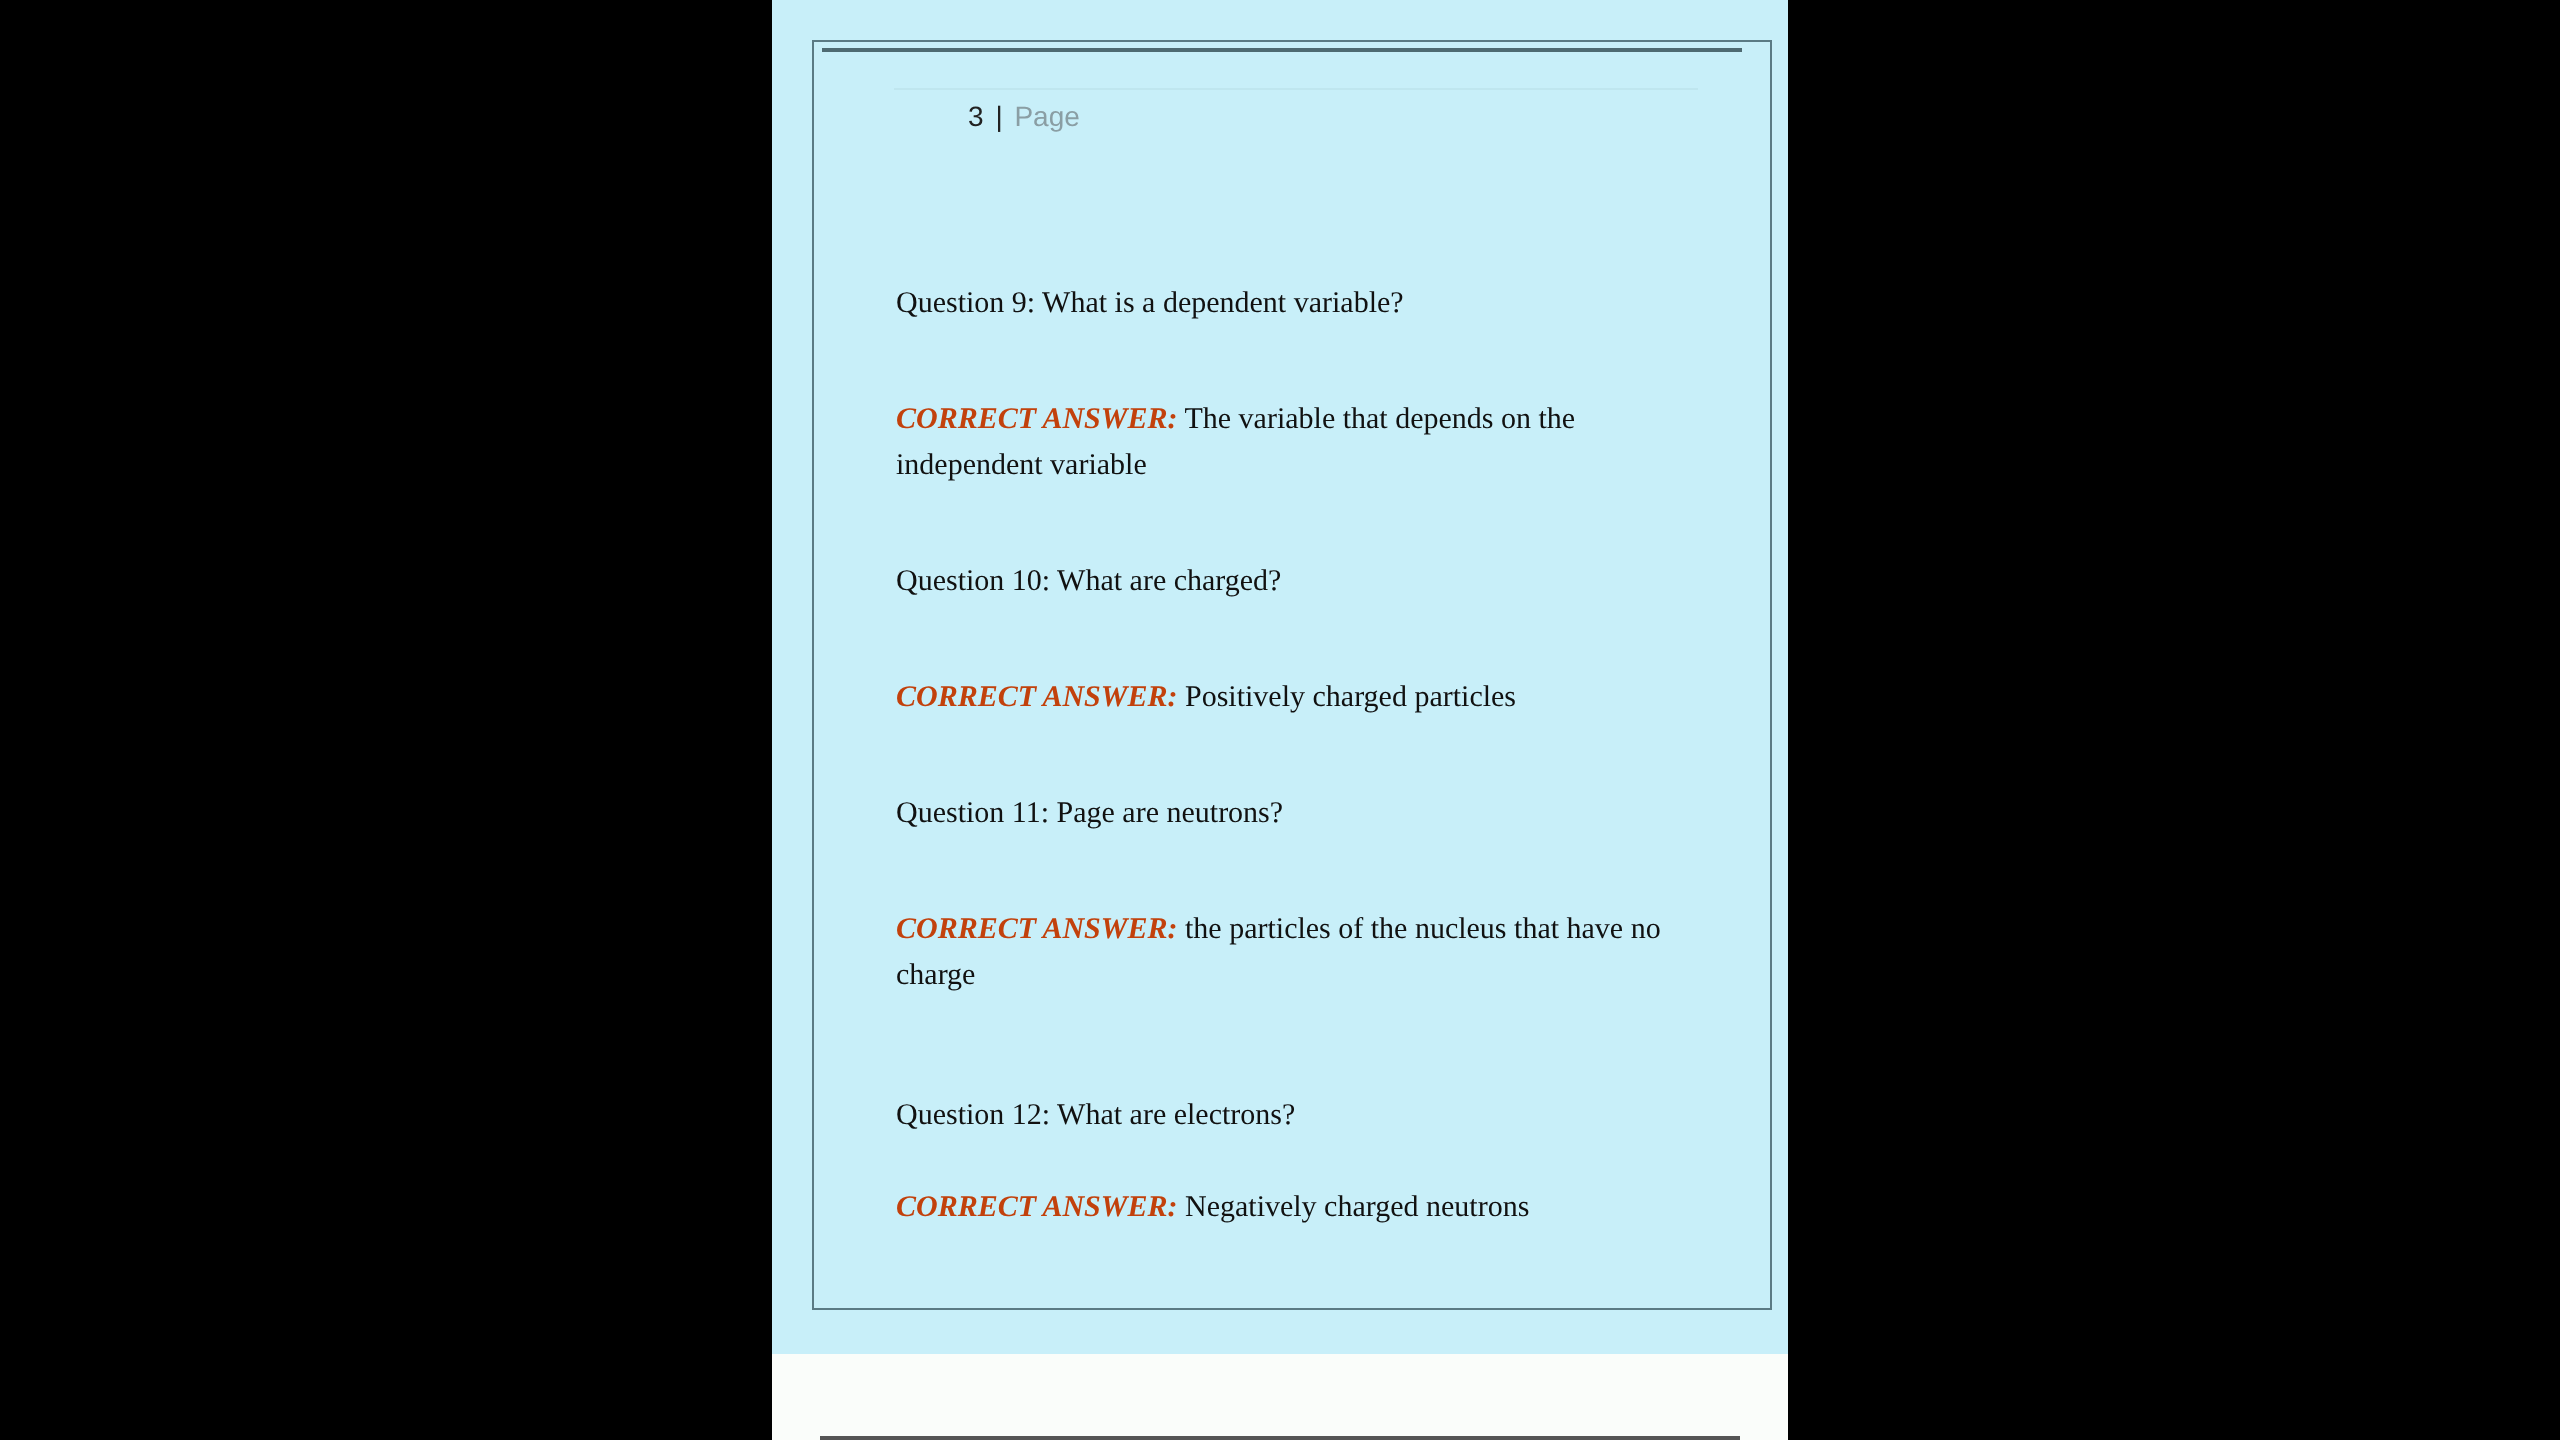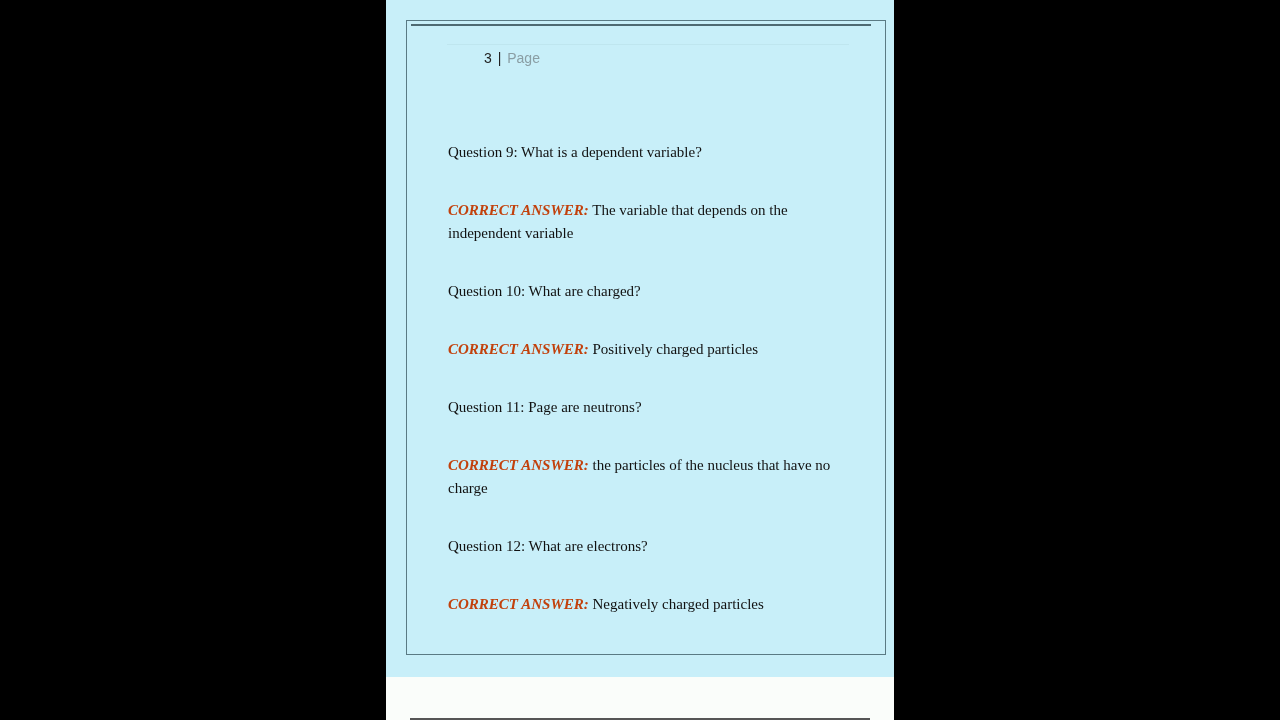--- a/index.html
+++ b/index.html
@@ -42,24 +42,24 @@
         <span class="ans-label">CORRECT ANSWER:</span>
         <span>Positively charged particles</span>
       </div>
 
       <div class="q" style="top:375px">Question 11: Page are neutrons?</div>
       <div class="a" style="top:433px">
         <span class="ans-label">CORRECT ANSWER:</span>
         <span>the particles of the nucleus that have no charge</span>
       </div>
 
-      <div class="q" style="top:514px">Question 12: What are electrons?</div>
+      <div class="q" style="top:526px">Question 12: What are electrons?</div>
       <div class="a" style="top:572px">
         <span class="ans-label">CORRECT ANSWER:</span>
-        <span>Negatively charged particles</span>
+        <span>Negatively charged neutrons</span>
       </div>
     </div>
   </div>
 </div>
 
 <div class="below">
   <div class="below-rule"></div>
 </div>
 
 </body></html>

